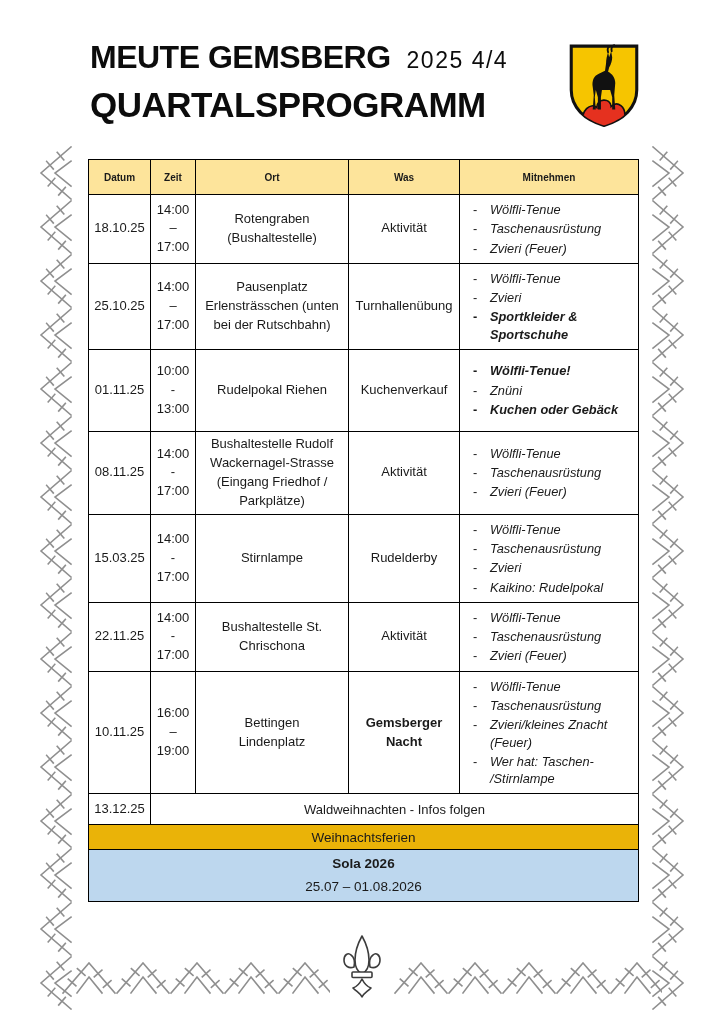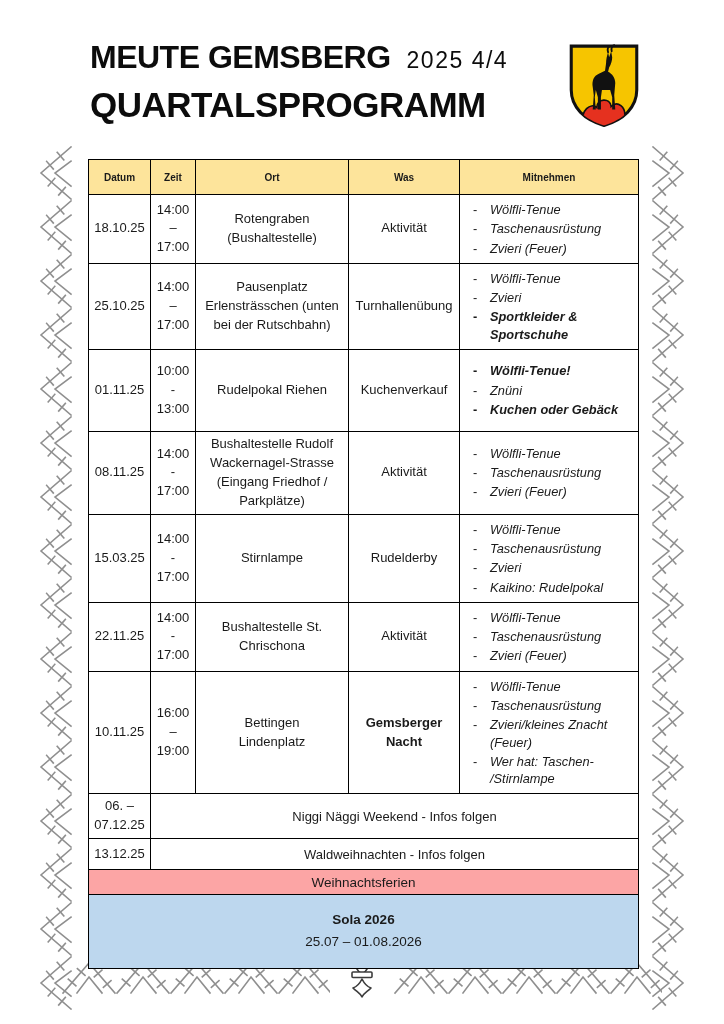--- a/index.html
+++ b/index.html
@@ -24,22 +24,22 @@
     padding:6px 10px;text-align:center;
   }
   .program td{font-size:13px;vertical-align:middle;padding:3px 2px;}
   .c{text-align:center;}
   td.datum,td.zeit,td.ort,td.was{white-space:pre-line;line-height:1.45;}
   td.mit{padding:5px 2px 5px 0;font-size:12.8px;}
   .mi{display:flex;line-height:1.35;padding:1px 0 1px 13px;text-align:left;}
   .dash{flex:0 0 17px;width:17px;}
   .mt{white-space:pre-line;font-style:italic;}
   .b{font-weight:bold;}
-  td.green{background:#fca5a5;font-size:13.5px;padding:3px;}
-  td.blue{background:#BDD7EE;font-size:13.5px;padding:14px 3px;line-height:1.65;}
+  td.green{background:#eab308;font-size:13.5px;padding:3px;}
+  td.blue{background:#BDD7EE;font-size:13.5px;padding:3px 3px;line-height:1.65;}
   
   .orn{position:absolute;pointer-events:none;}
   .orn-left{left:26px;top:146px;}
   .orn-right{left:648px;top:146px;transform:scaleX(-1);}
   .orn-bottom-left{left:62px;top:948px;}
   .orn-bottom-right{left:394px;top:948px;}
   .fleur{position:absolute;left:342px;top:934px;}
 </style>
 </head>
 <body>
@@ -303,25 +303,20 @@
 (Feuer)</span>
           </div>
       <div class="mi">
             <span class="dash">-</span>
             <span class="mt">Wer hat: Taschen-
 /Stirnlampe</span>
           </div>
     </td>
   </tr>
 
-  <tr style="height:38px">
-    <td class="c datum">06. –
-07.12.25</td>
-    <td class="c" colspan="4">Niggi Näggi Weekend - Infos folgen</td>
-  </tr>
 
   <tr style="height:31px">
     <td class="c datum">13.12.25</td>
     <td class="c" colspan="4">Waldweihnachten - Infos folgen</td>
   </tr>
 
   <tr style="height:25px">
     <td class="c green" colspan="5">Weihnachtsferien</td>
   </tr>
 

